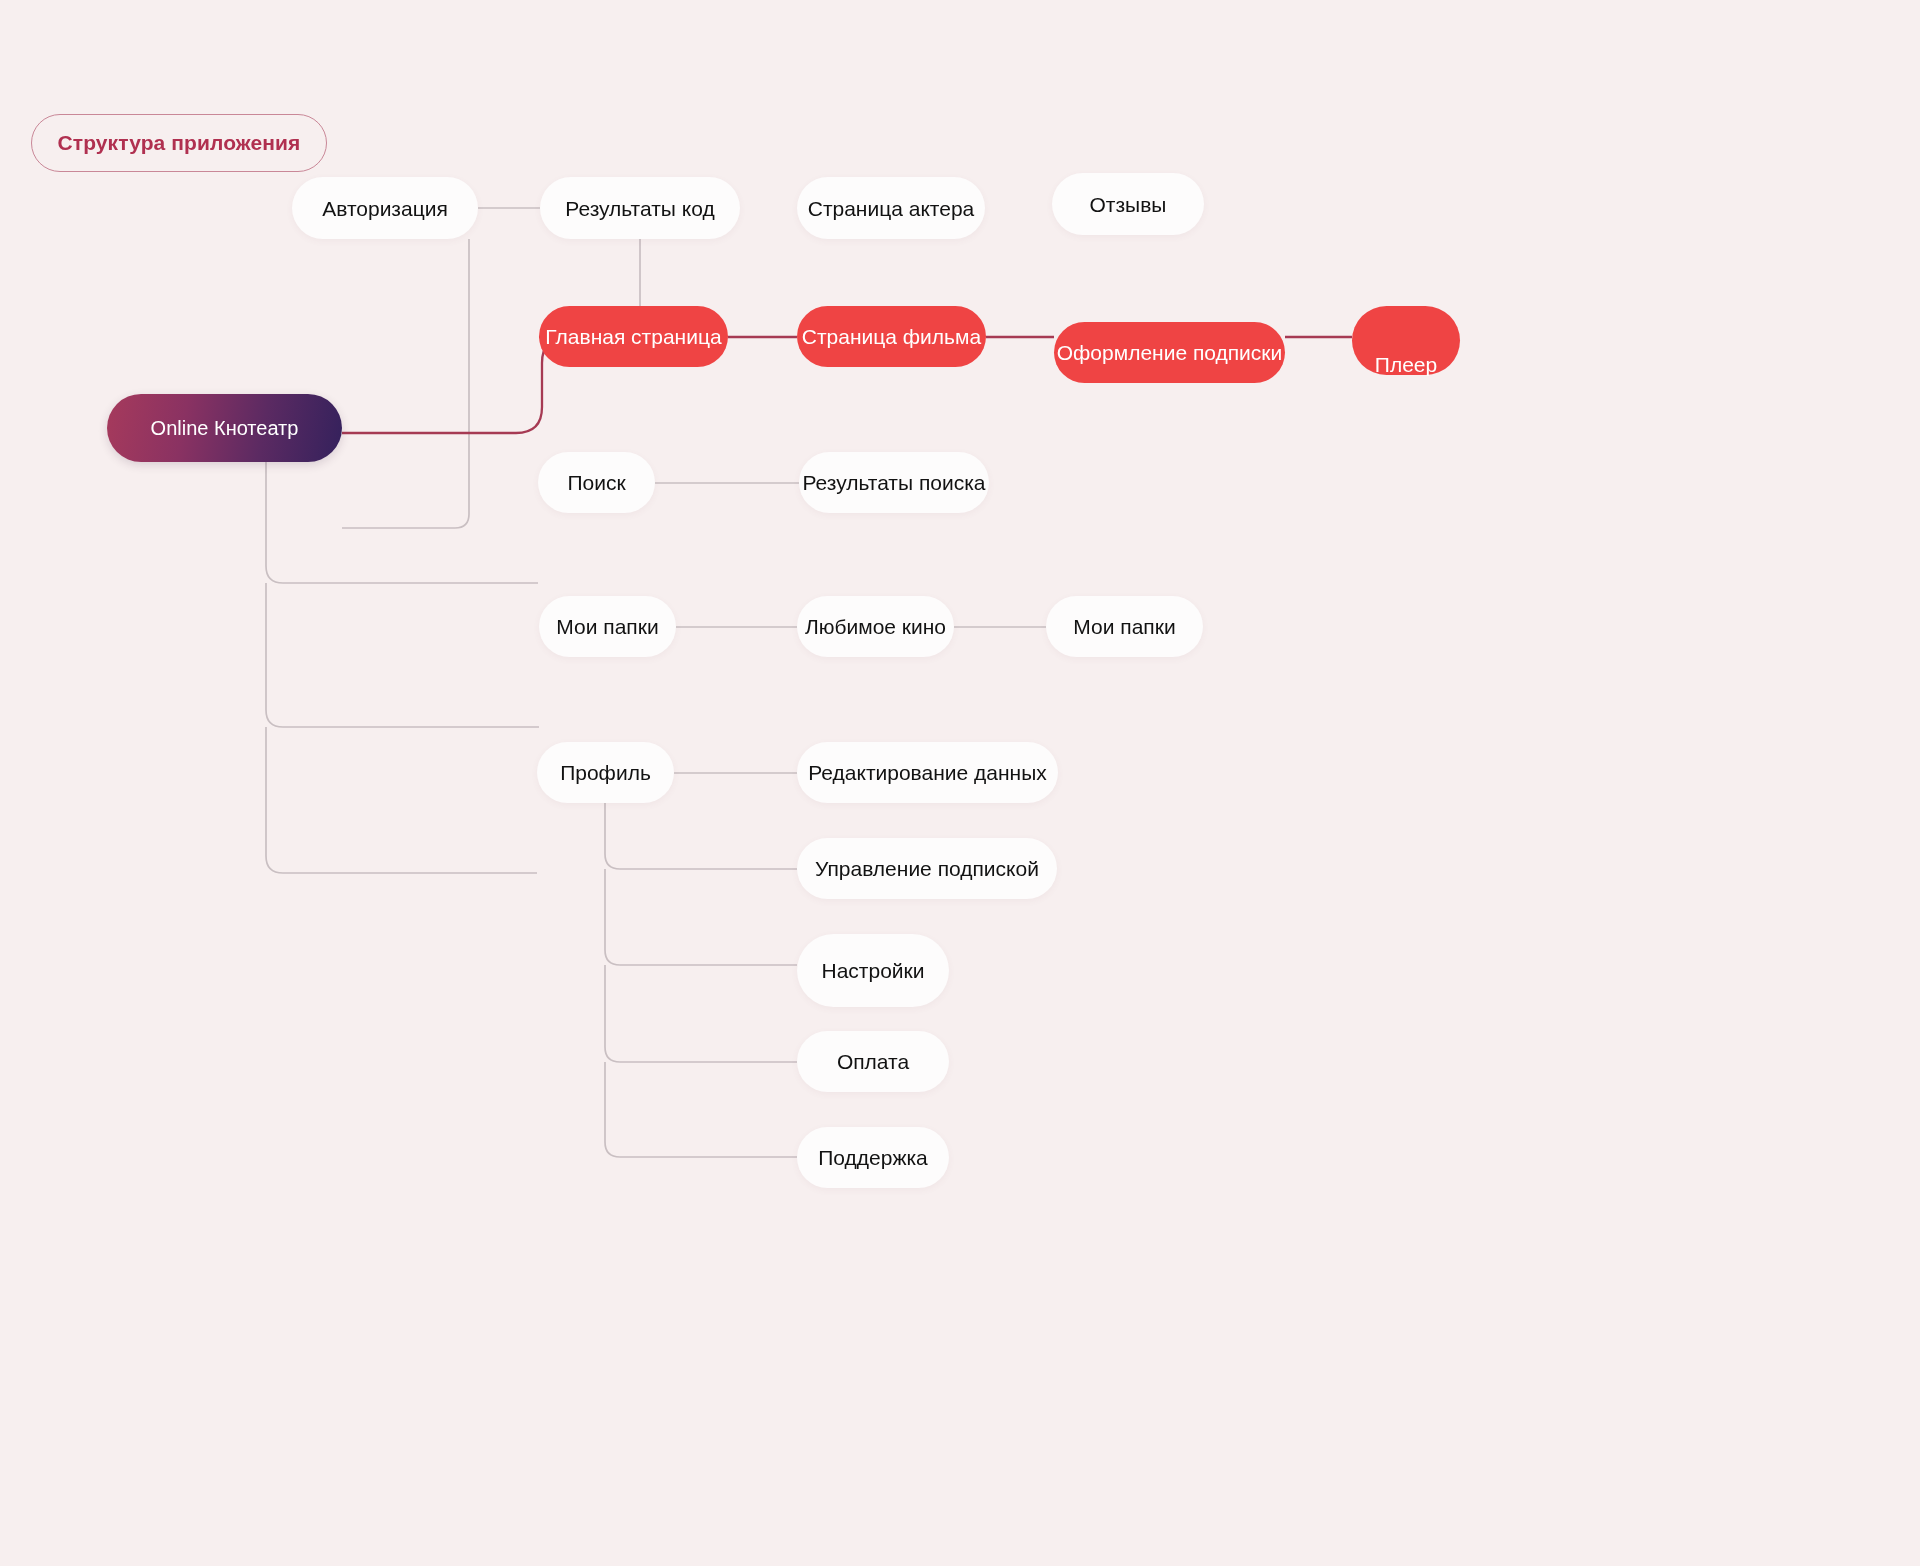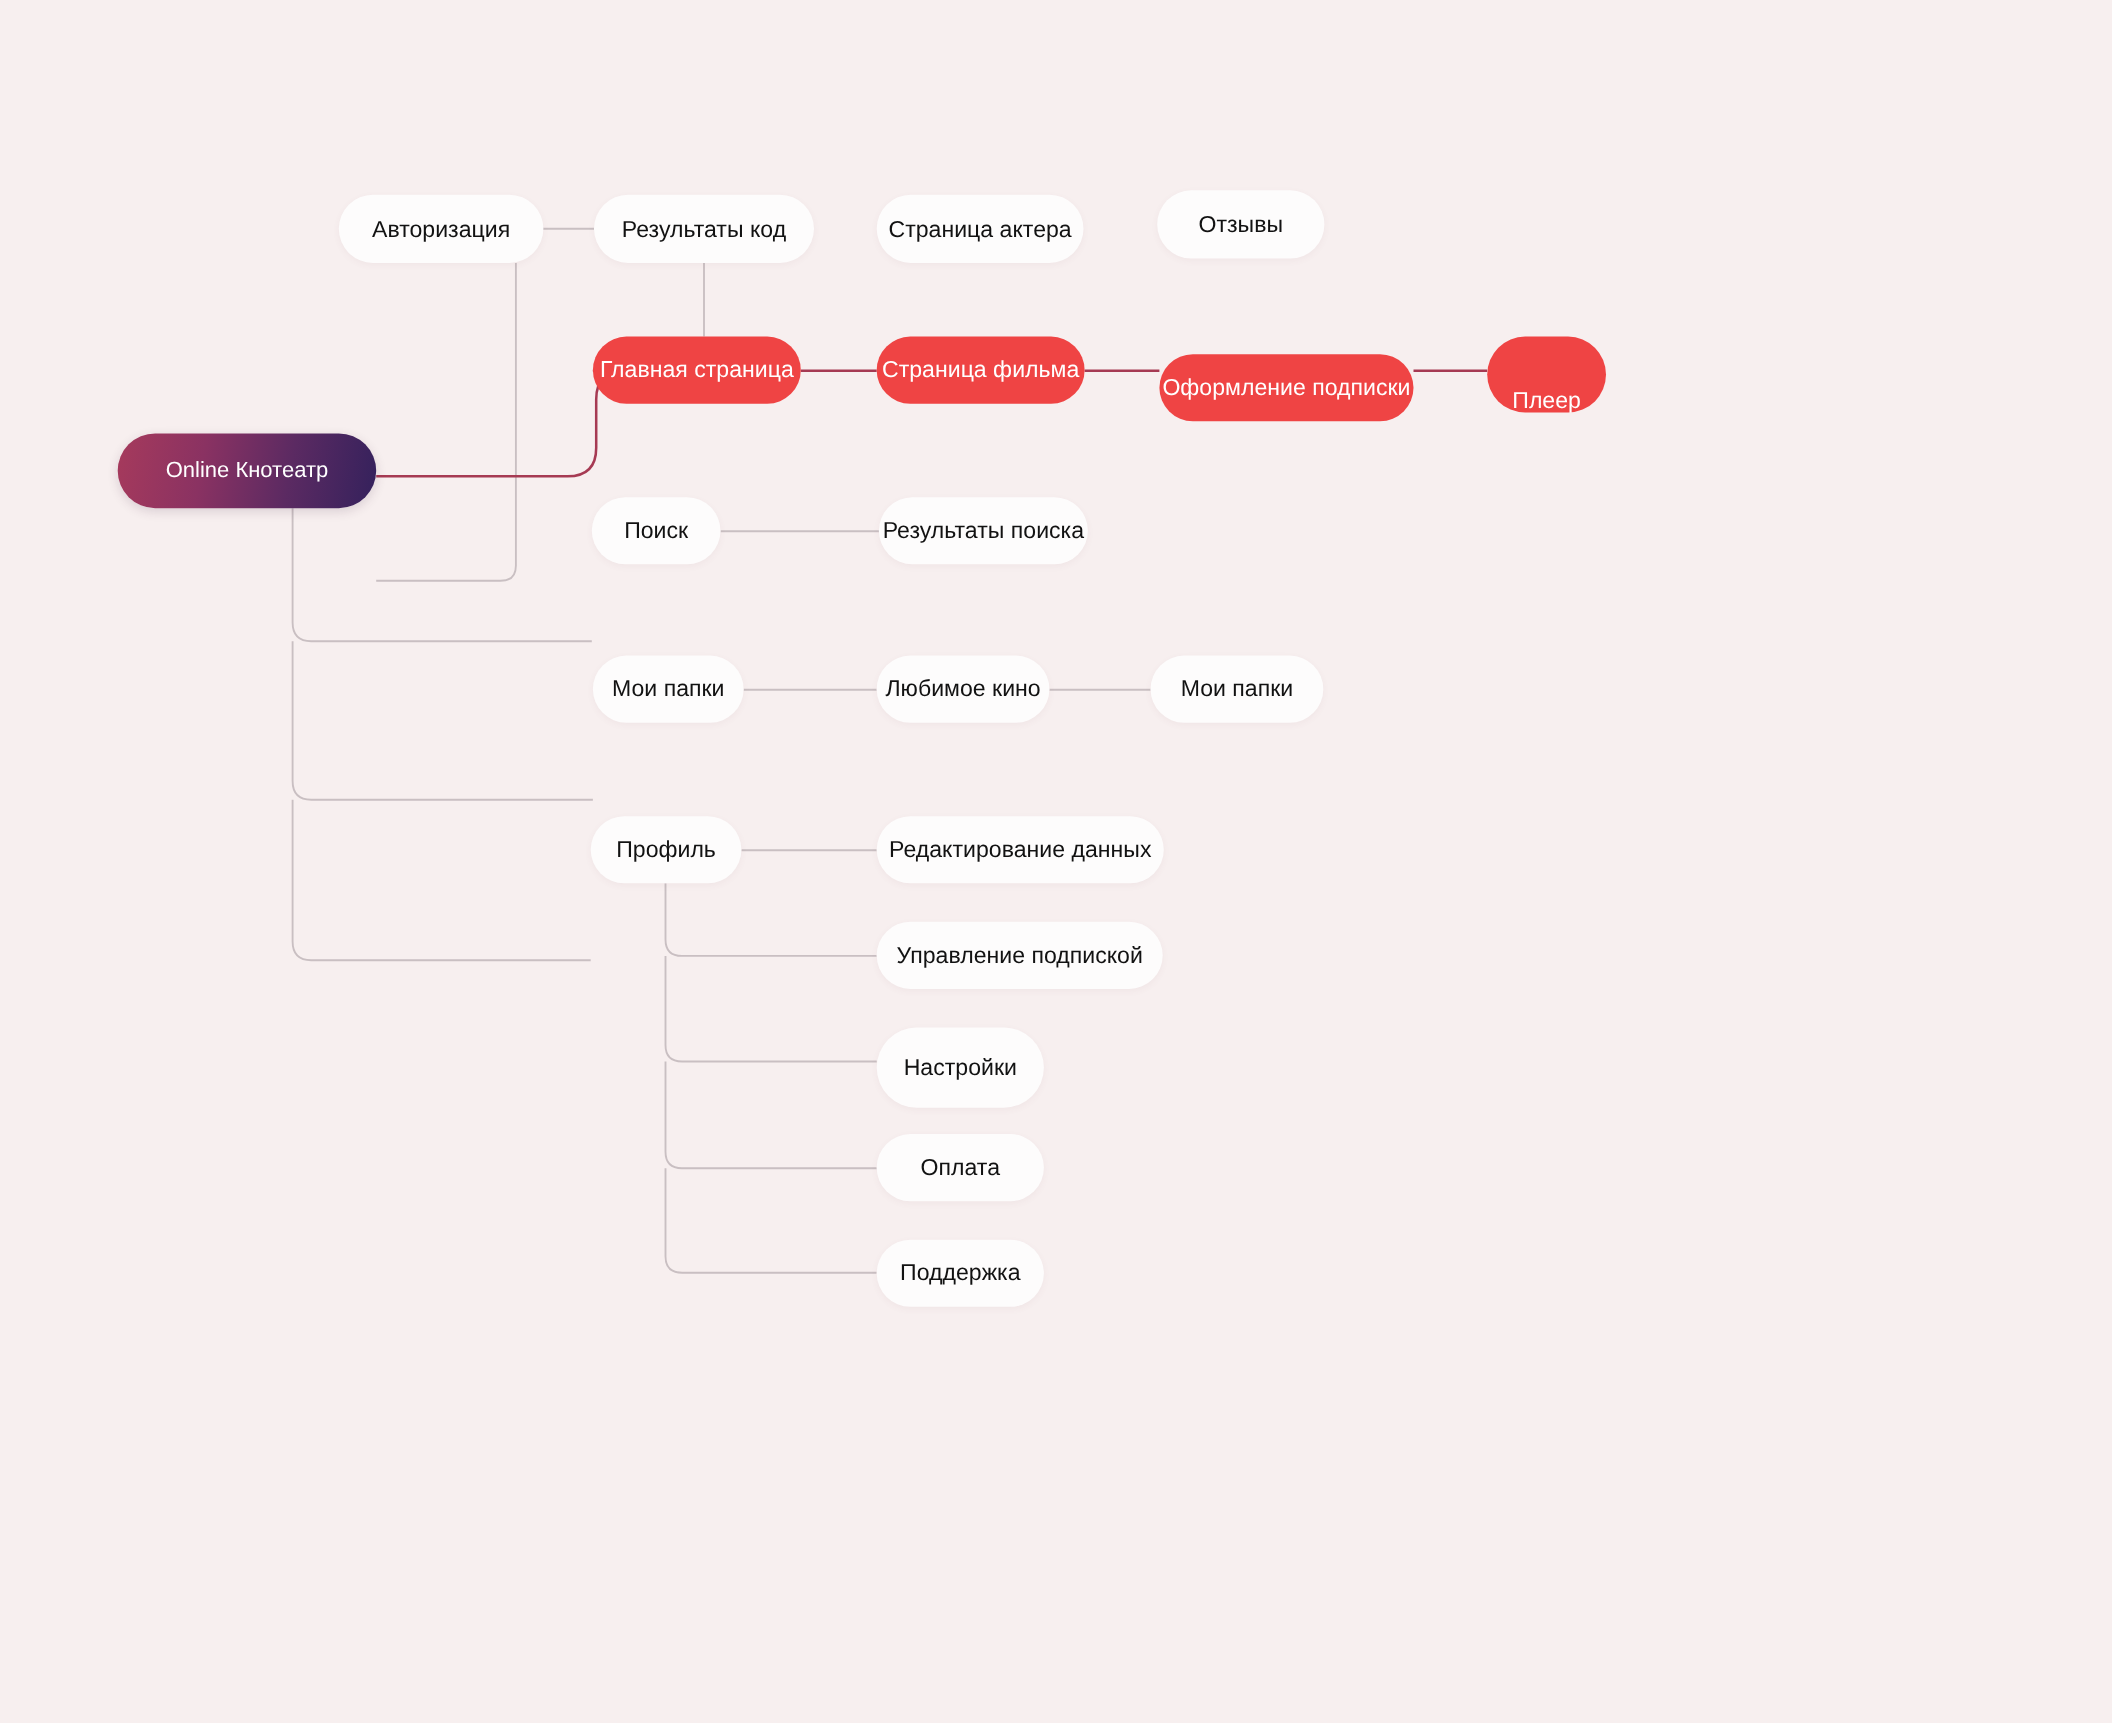--- a/index.html
+++ b/index.html
@@ -88,20 +88,23 @@
   .node.root .nlabel {
     color: #FFFFFF;
     font-size: 20px;
   }
 </style>
 </head>
 <body>
 
 <div id="stage">
 
+  <div class="title-badge">
+    <span class="label">Структура приложения</span>
+  </div>
 
   <svg id="wires" viewBox="0 0 1920 1566" width="1920" height="1566">
     <g fill="none" stroke="#C9BFC2" stroke-width="1.7">
 
       <path d="M478,208 L540,208"></path>
 
       <path d="M469,239 L469,514 Q469,528 455,528 L342,528"></path>
 
       <path d="M640,239 L640,306"></path>
 
@@ -130,21 +133,21 @@
       <path d="M728,337 L797,337"></path>
       <path d="M986,337 L1054,337"></path>
       <path d="M1285,337 L1352,337"></path>
     </g>
   </svg>
 
   <div id="node-layer">
       <div class="node root" style="left: 107px; top: 394px; width: 235px; height: 68px;">
         <span class="nlabel">Online Кнотеатр</span>
       </div>
-      <div class="node plain" style="left: 308px; top: 177px; width: 186px; height: 62px;">
+      <div class="node plain" style="left: 292px; top: 177px; width: 186px; height: 62px;">
         <span class="nlabel">Авторизация</span>
       </div>
       <div class="node plain" style="left: 540px; top: 177px; width: 200px; height: 62px;">
         <span class="nlabel">Результаты код</span>
       </div>
       <div class="node plain" style="left: 797px; top: 177px; width: 188px; height: 62px;">
         <span class="nlabel">Страница актера</span>
       </div>
       <div class="node plain" style="left: 1052px; top: 173px; width: 152px; height: 62px;">
         <span class="nlabel">Отзывы</span>

